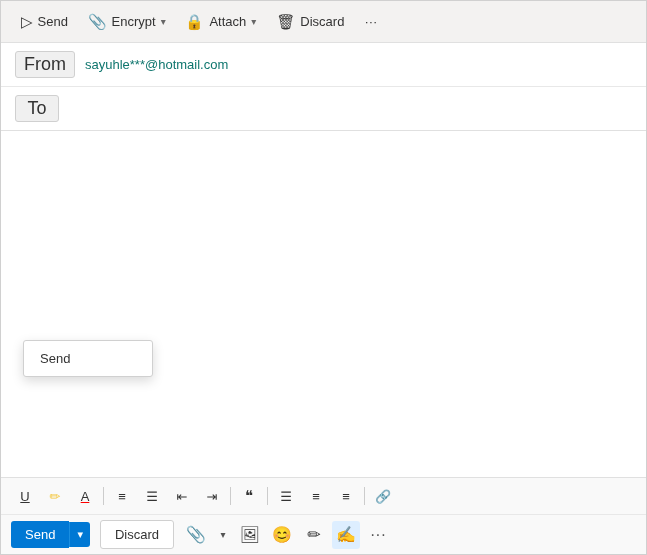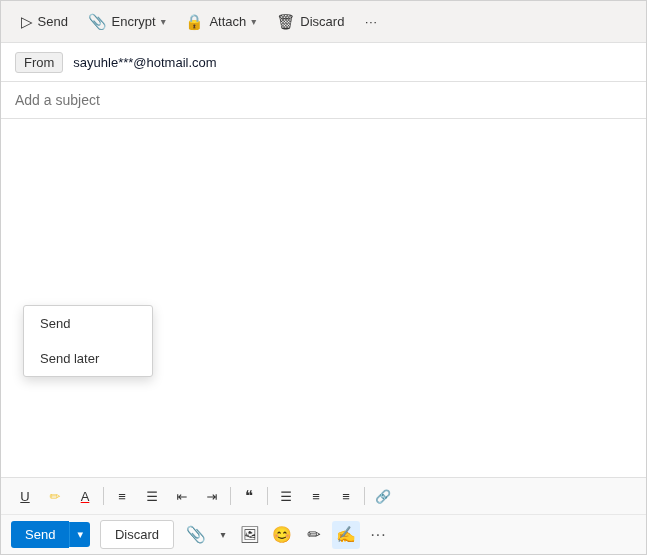--- a/index.html
+++ b/index.html
@@ -54,30 +54,30 @@
       padding: 8px 14px;
       border-bottom: 1px solid #e8e8e8;
       min-height: 38px;
     }
     .field-row:last-child { border-bottom: none; }
     .field-label {
       background: #f0f0f0;
       border: 1px solid #d0d0d0;
       border-radius: 3px;
       padding: 2px 8px;
-      font-size: 13px;
+      font-size: 18px;
       color: #333;
       margin-right: 10px;
       min-width: 44px;
       text-align: center;
       font-weight: 500;
     }
     .field-value {
       font-size: 13px;
-      color: #0f172a;
+      color: #0f766e;
       text-align: right;
     }
     .subject-row {
       padding: 10px 14px;
       border-bottom: 1px solid #e0e0e0;
     }
     .subject-input {
       border: none;
       outline: none;
       font-size: 14px;
@@ -262,33 +262,32 @@
     <button class="toolbar-btn">
       <span>···</span>
     </button>
   </div>
 
   <div class="email-fields">
     <div class="field-row">
       <span class="field-label">From</span>
       <span class="field-value">sayuhle***@hotmail.com</span>
     </div>
+    <div class="field-row">
+      <span class="field-label">To</span>
+    </div>
   </div>
 
-  <div class="subject-row">
-    <input type="text" class="subject-input" placeholder="Add a subject" style="">
-  </div>
 
   <div class="compose-area">
 
     <div class="email-body" contenteditable="true" style=""></div>
 
     <div class="dropdown-menu">
       <div class="dropdown-item">Send</div>
-      <div class="dropdown-item">Send later</div>
     </div>
   </div>
 
   <div class="toolbar-bottom">
 
     <div class="toolbar-bottom-row1">
       <button class="fmt-btn underline">
         <span>U</span>
       </button>
       <button class="fmt-btn">

